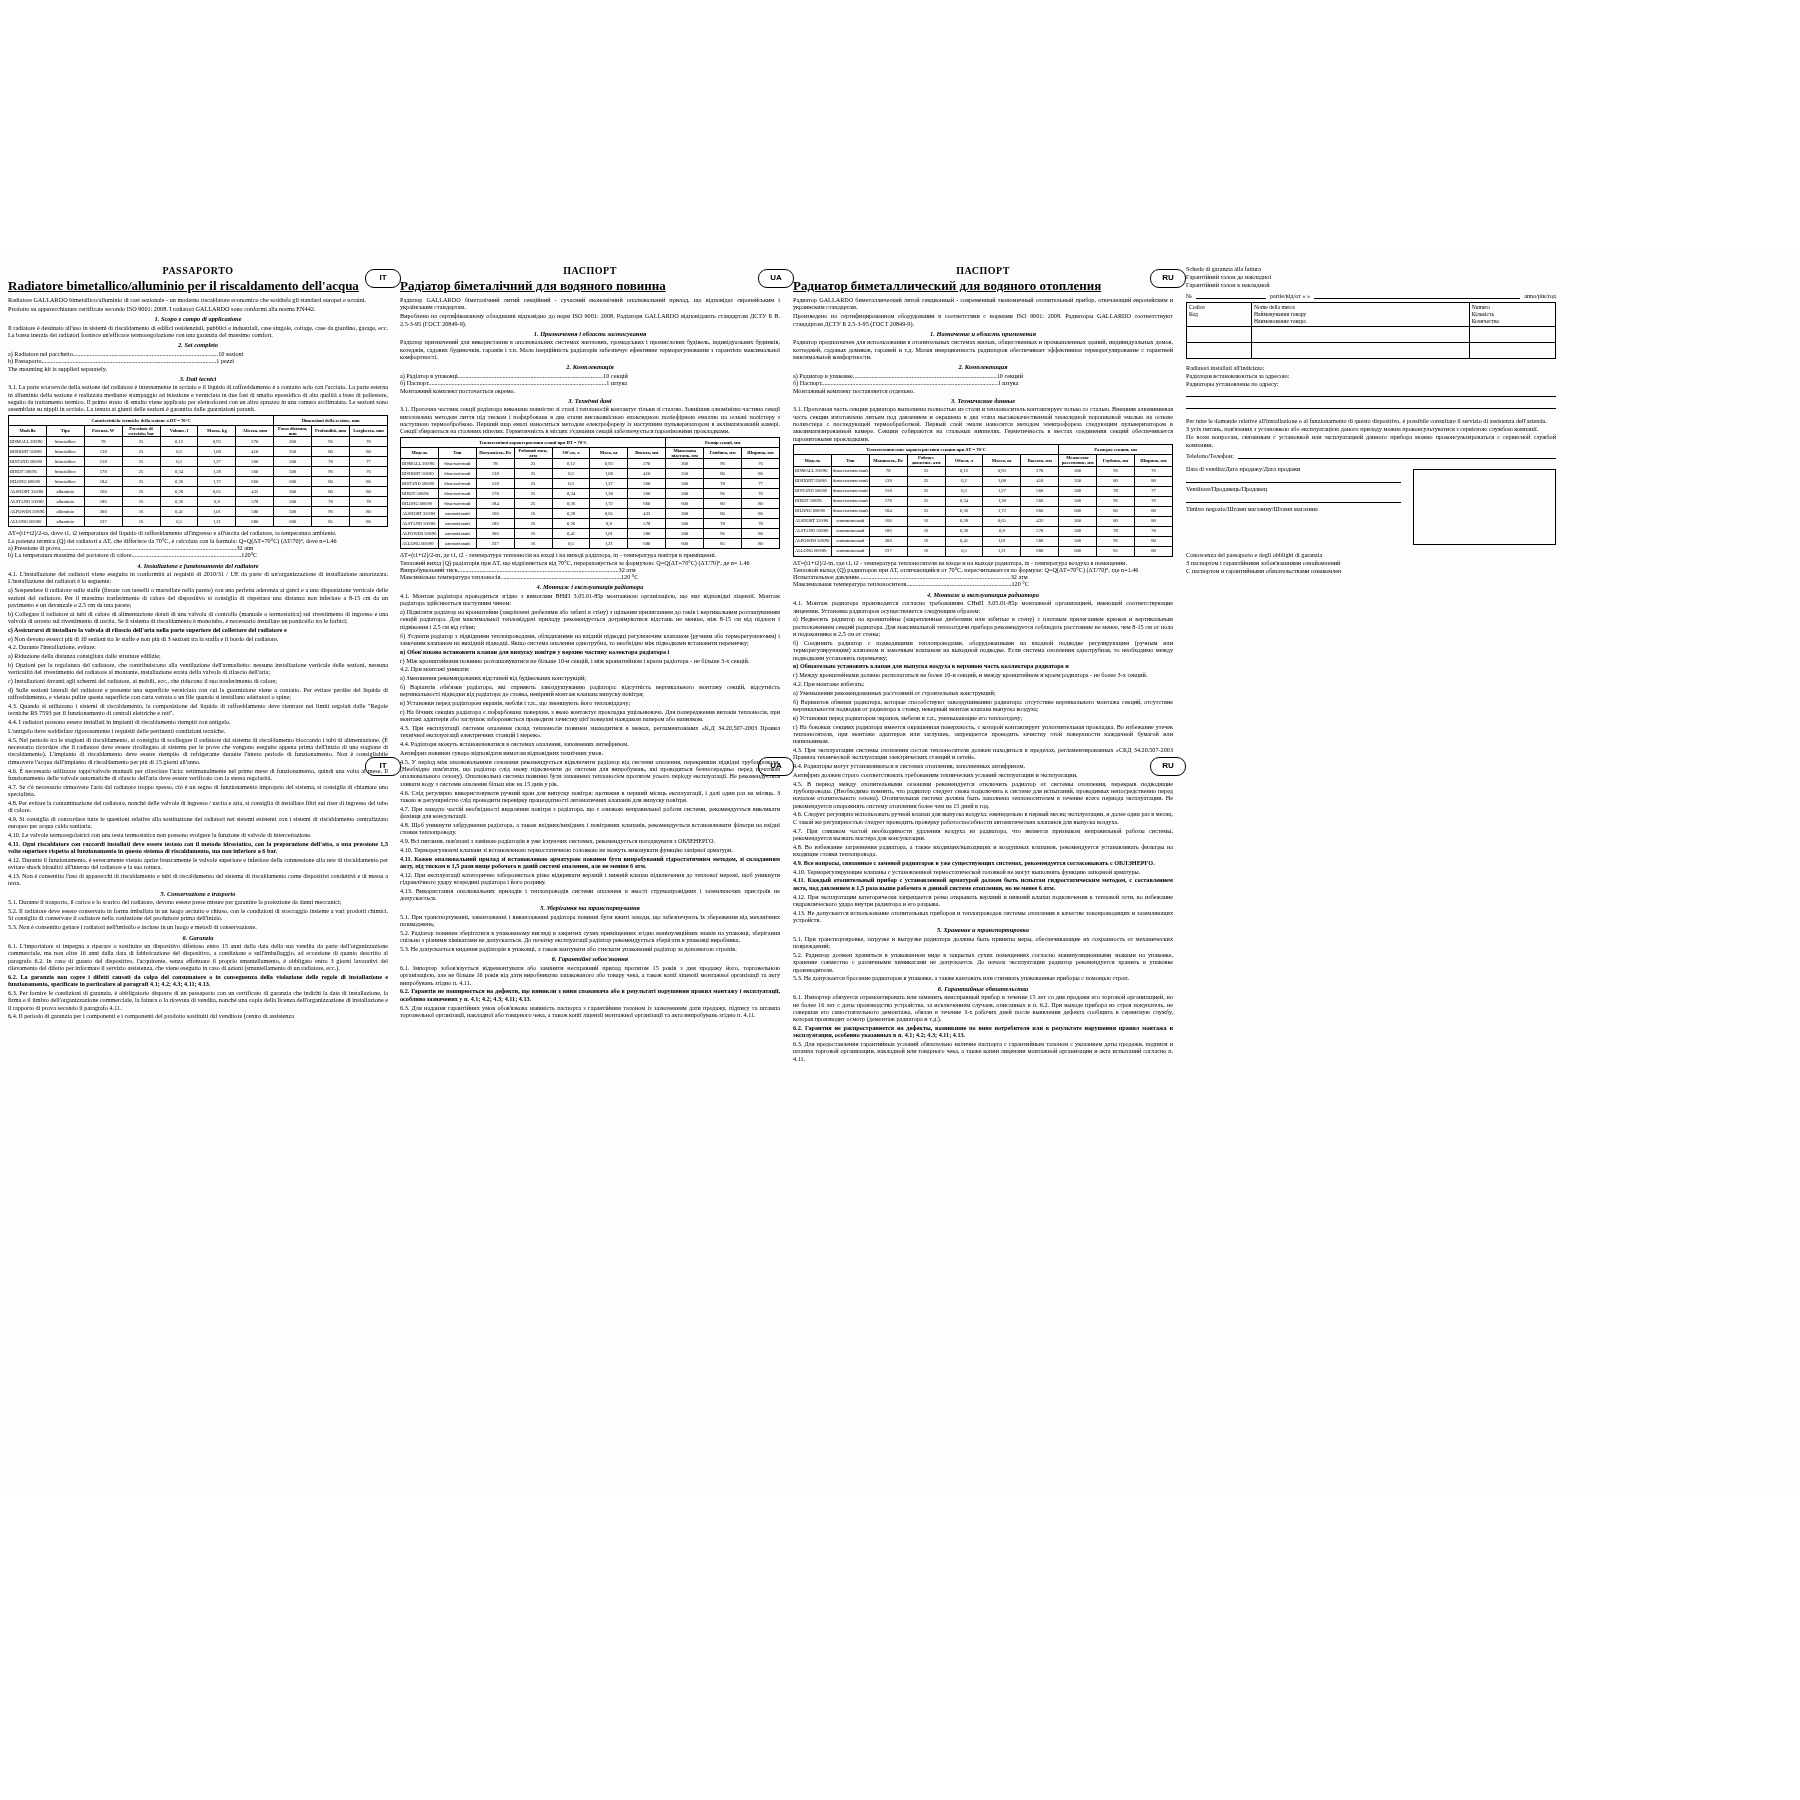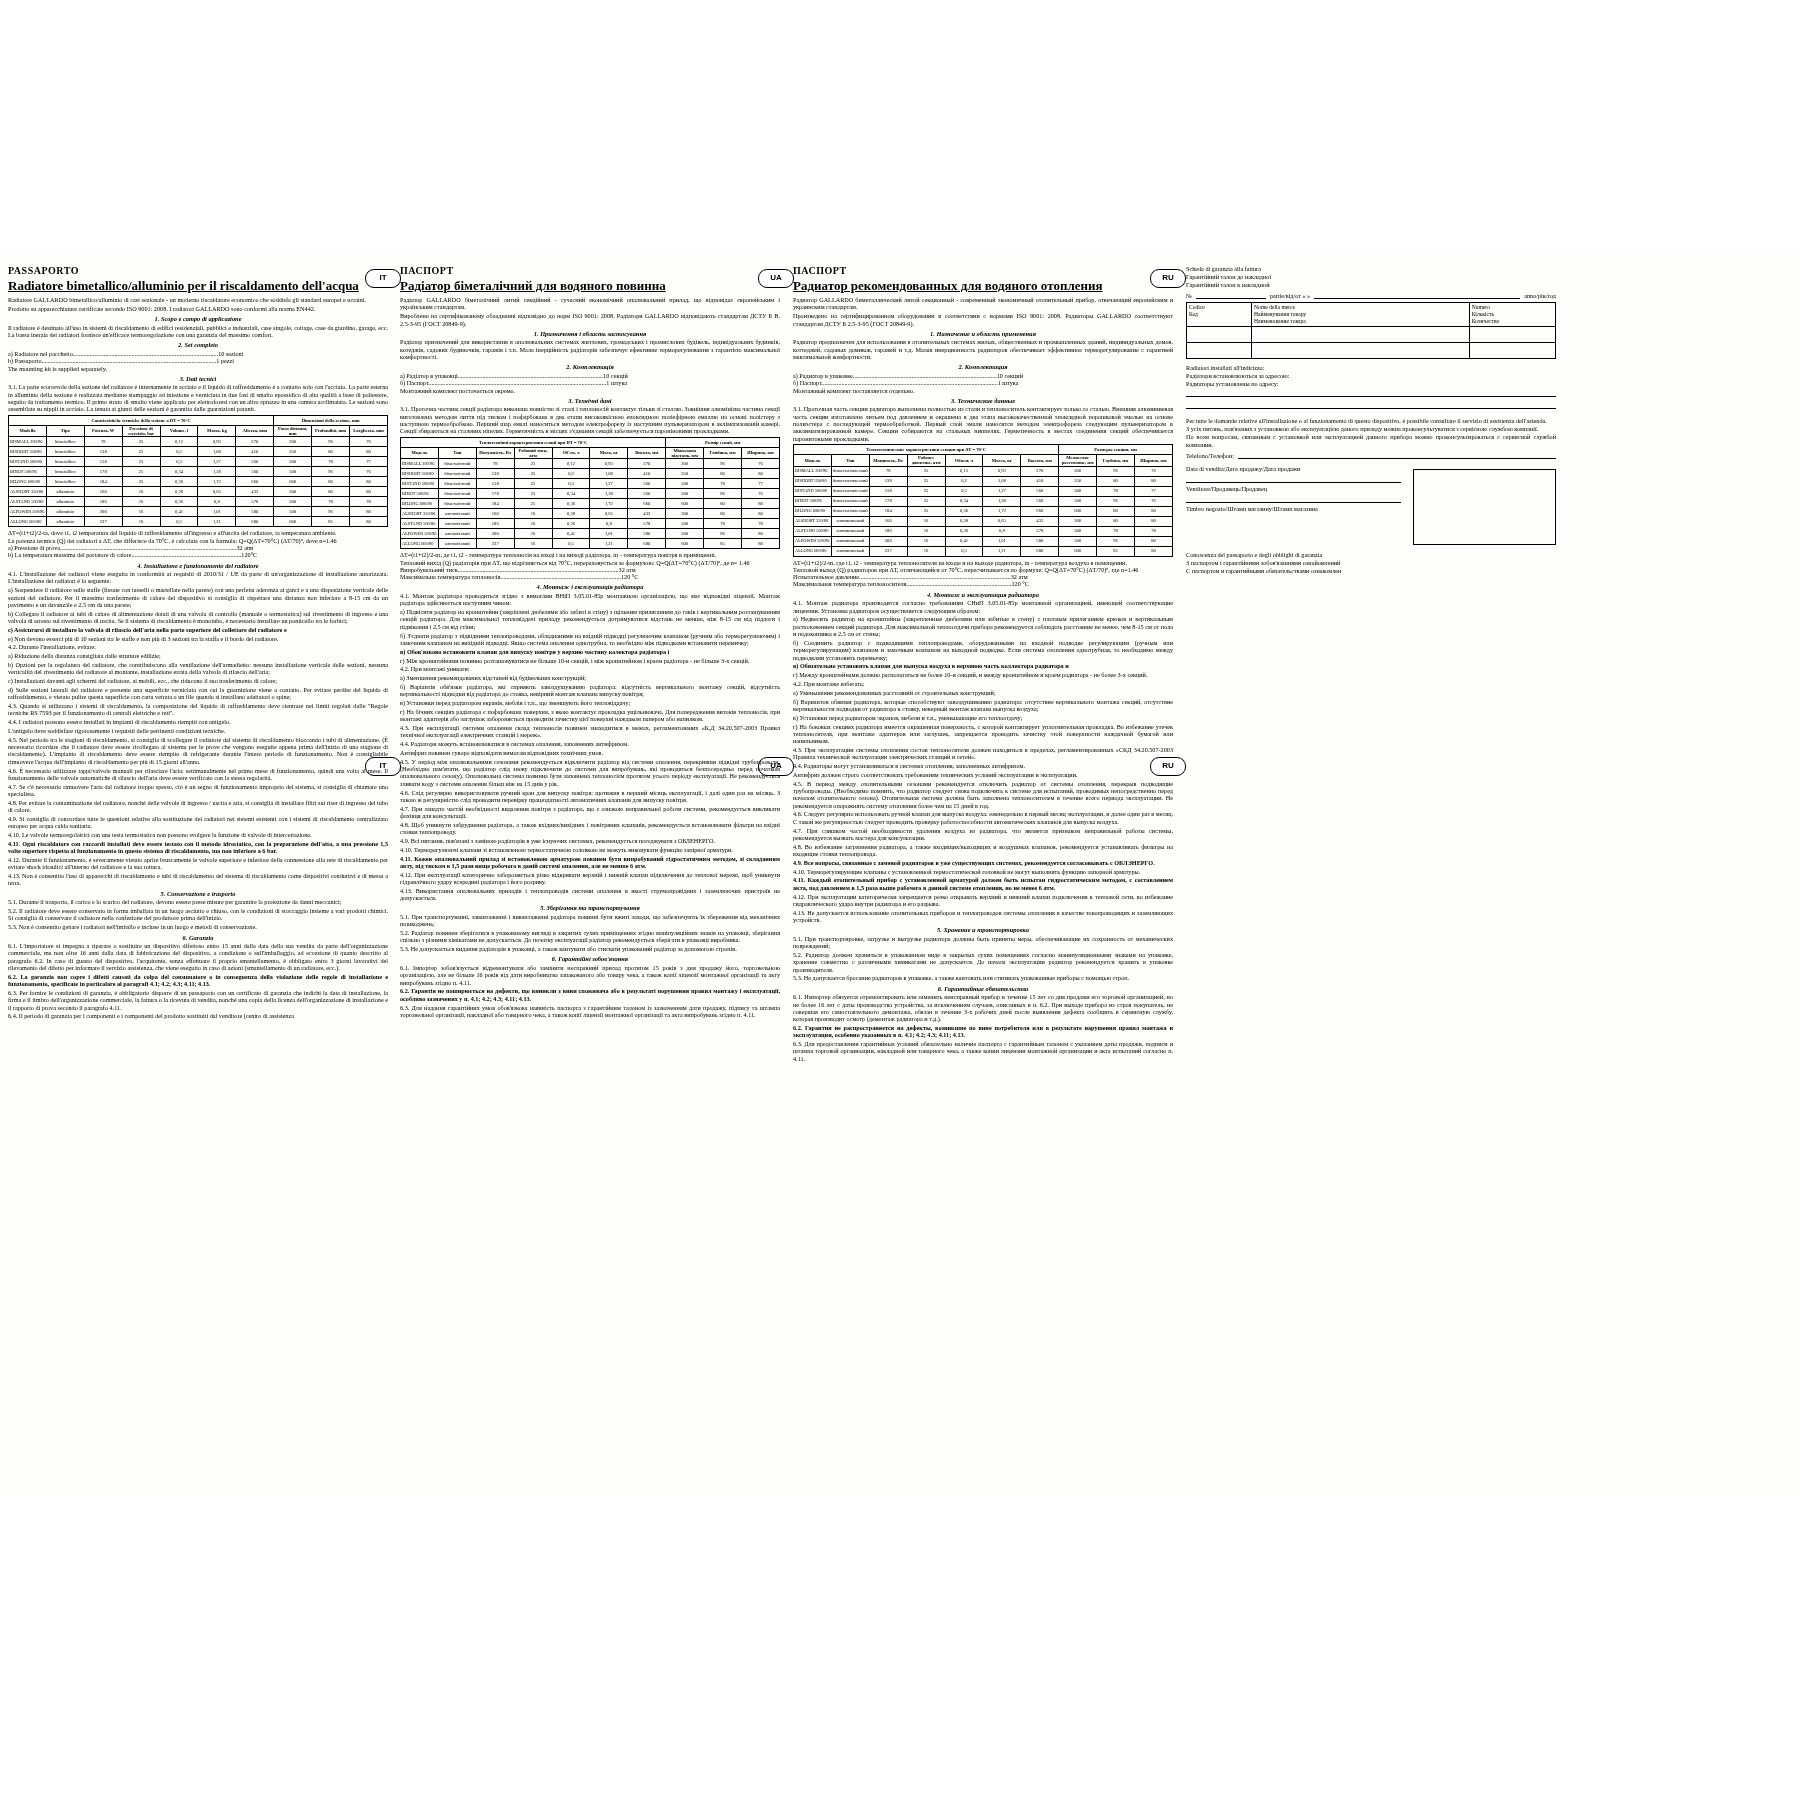--- a/index.html
+++ b/index.html
@@ -43,20 +43,21 @@
     line-height:16px;
   }
   #badgeIT1{left:365px;top:14px;}
   #badgeUA1{left:758px;top:14px;}
   #badgeRU1{left:1150px;top:14px;}
   #badgeIT2{left:365px;top:502px;}
   #badgeUA2{left:758px;top:502px;}
   #badgeRU2{left:1150px;top:502px;}
 
   .doc-title{
+    text-align:center;
     font-weight:bold;
     font-size:10px;
     letter-spacing:.5px;
     margin:0 0 1px 0;
   }
   .doc-sub{
     text-align:left;
     font-weight:bold;
     font-size:13px;
     margin:0 0 3px 0;
@@ -493,21 +494,21 @@
     <p>5.2. Радіатор повинен зберігатися в упакованому вигляді в закритих сухих приміщеннях згідно маніпуляційних знаків на упаковці, зберігання спільно з різними хімікатами не допускається. До початку експлуатації радіатор рекомендується зберігати в упаковці виробника.</p>
     <p>5.3. Не допускається кидання радіаторів в упаковці, а також кантувати або стискати упакований радіатор за допомогою стропів.</p>
     <div class="sec">6. Гарантійні зобов'язання</div>
     <p>6.1. Імпортер зобов'язується відремонтувати або замінити несправний прилад протягом 15 років з дня продажу його, торговельною організацією, але не більше 16 років від дати виробництва запакованого або товару чека, а також копії ліцензії монтажної організації та акту випробувань згідно п. 4.11.</p>
     <p class="b">6.2. Гарантія не поширюється на дефекти, що виникли з вини споживача або в результаті порушення правил монтажу і експлуатації, особливо зазначених у п. 4.1; 4.2; 4.3; 4.11; 4.13.</p>
     <p>6.3. Для надання гарантійних умов обов'язкова наявність паспорта з гарантійним талоном із зазначенням дати продажу, підпису та штампа торговельної організації, накладної або товарного чека, а також копії ліцензії монтажної організації та акта випробувань згідно п. 4.11.</p>
   </div>
 
   <div class="col" id="colRU">
     <div class="doc-title">ПАСПОРТ</div>
-    <div class="doc-sub">Радиатор рекомендованных для водяного отопления</div>
+    <div class="doc-sub">Радиатор биметаллический для водяного отопления</div>
     <p>Радиатор GALLARDO биметаллический литой секционный - современный экономичный отопительный прибор, отвечающий европейским и украинским стандартам.</p>
     <p>Произведено на сертифицированном оборудовании в соответствии с нормами ISO 9001: 2008. Радиаторы GALLARDO соответствуют стандартам ДСТУ Б 2.5-3-95 (ГОСТ 20849-9).</p>
     <div class="sec">1. Назначение и область применения</div>
     <p>Радиатор предназначен для использования в отопительных системах жилых, общественных и промышленных зданий, индивидуальных домов, коттеджей, садовых домиков, гаражей и т.д. Малая инерционность радиаторов обеспечивает эффективное терморегулирование с гарантией максимальной комфортности.</p>
     <div class="sec">2. Комплектация</div>
     <p class="tight">а)      Радиатор в упаковке.............................................................................................10 секций</p>
     <p class="tight">б)      Паспорт..................................................................................................................1 штука</p>
     <p>Монтажный комплект поставляется отдельно.</p>
     <div class="sec">3. Технические данные</div>
     <p>3.1. Проточная часть секции радиатора выполнена полностью из стали и теплоноситель контактирует только со сталью. Внешняя алюминиевая часть секции изготовлена литьем под давлением и окрашена в два этапа высококачественной эпоксидной порошковой эмалью на основе полиэстера с последующей термообработкой. Первый слой эмали наносится методом электрофореза следующим пульверизатором в акклиматизированной камере. Секции собираются на стальных ниппелях. Герметичность в местах соединения секций обеспечивается паронитовыми прокладками.</p>

